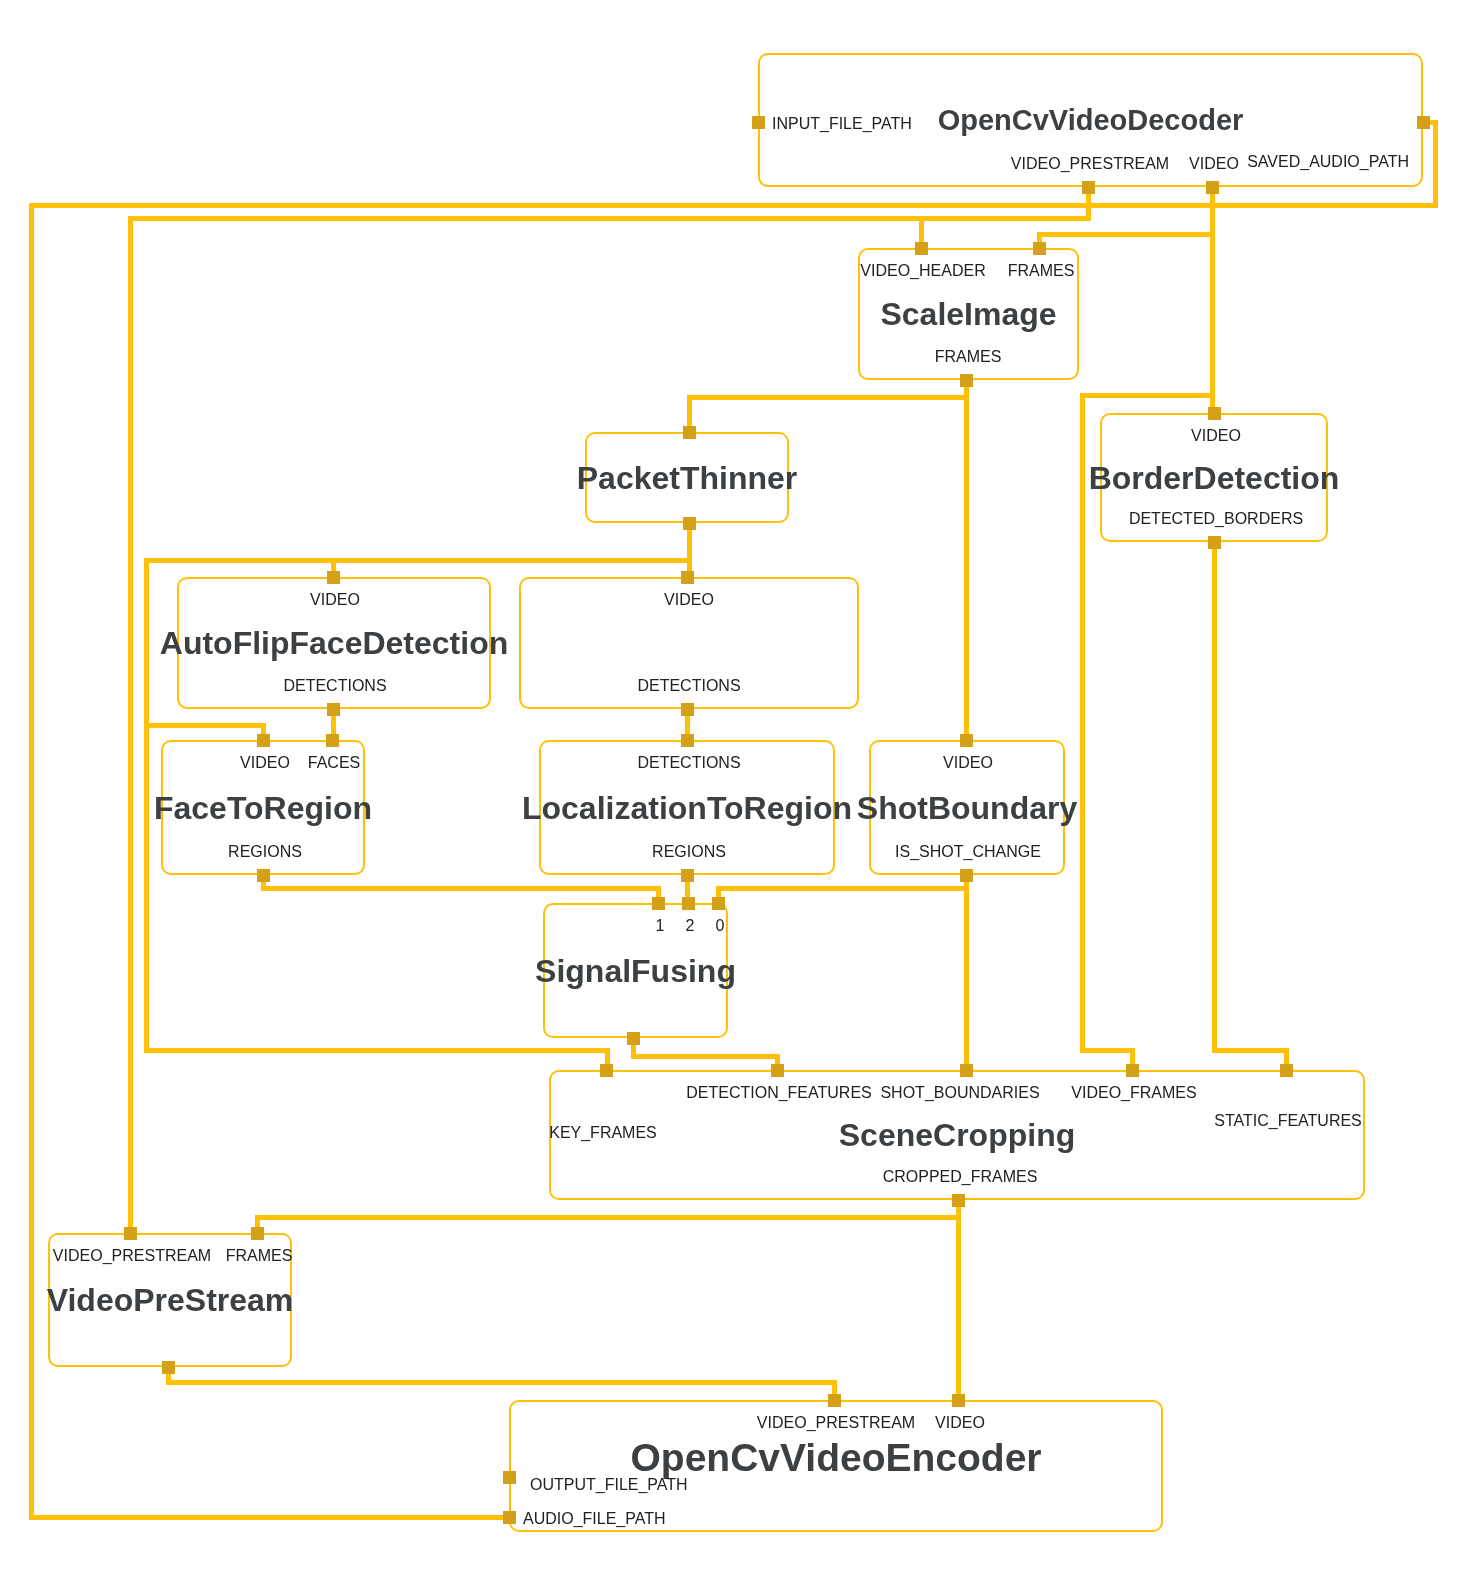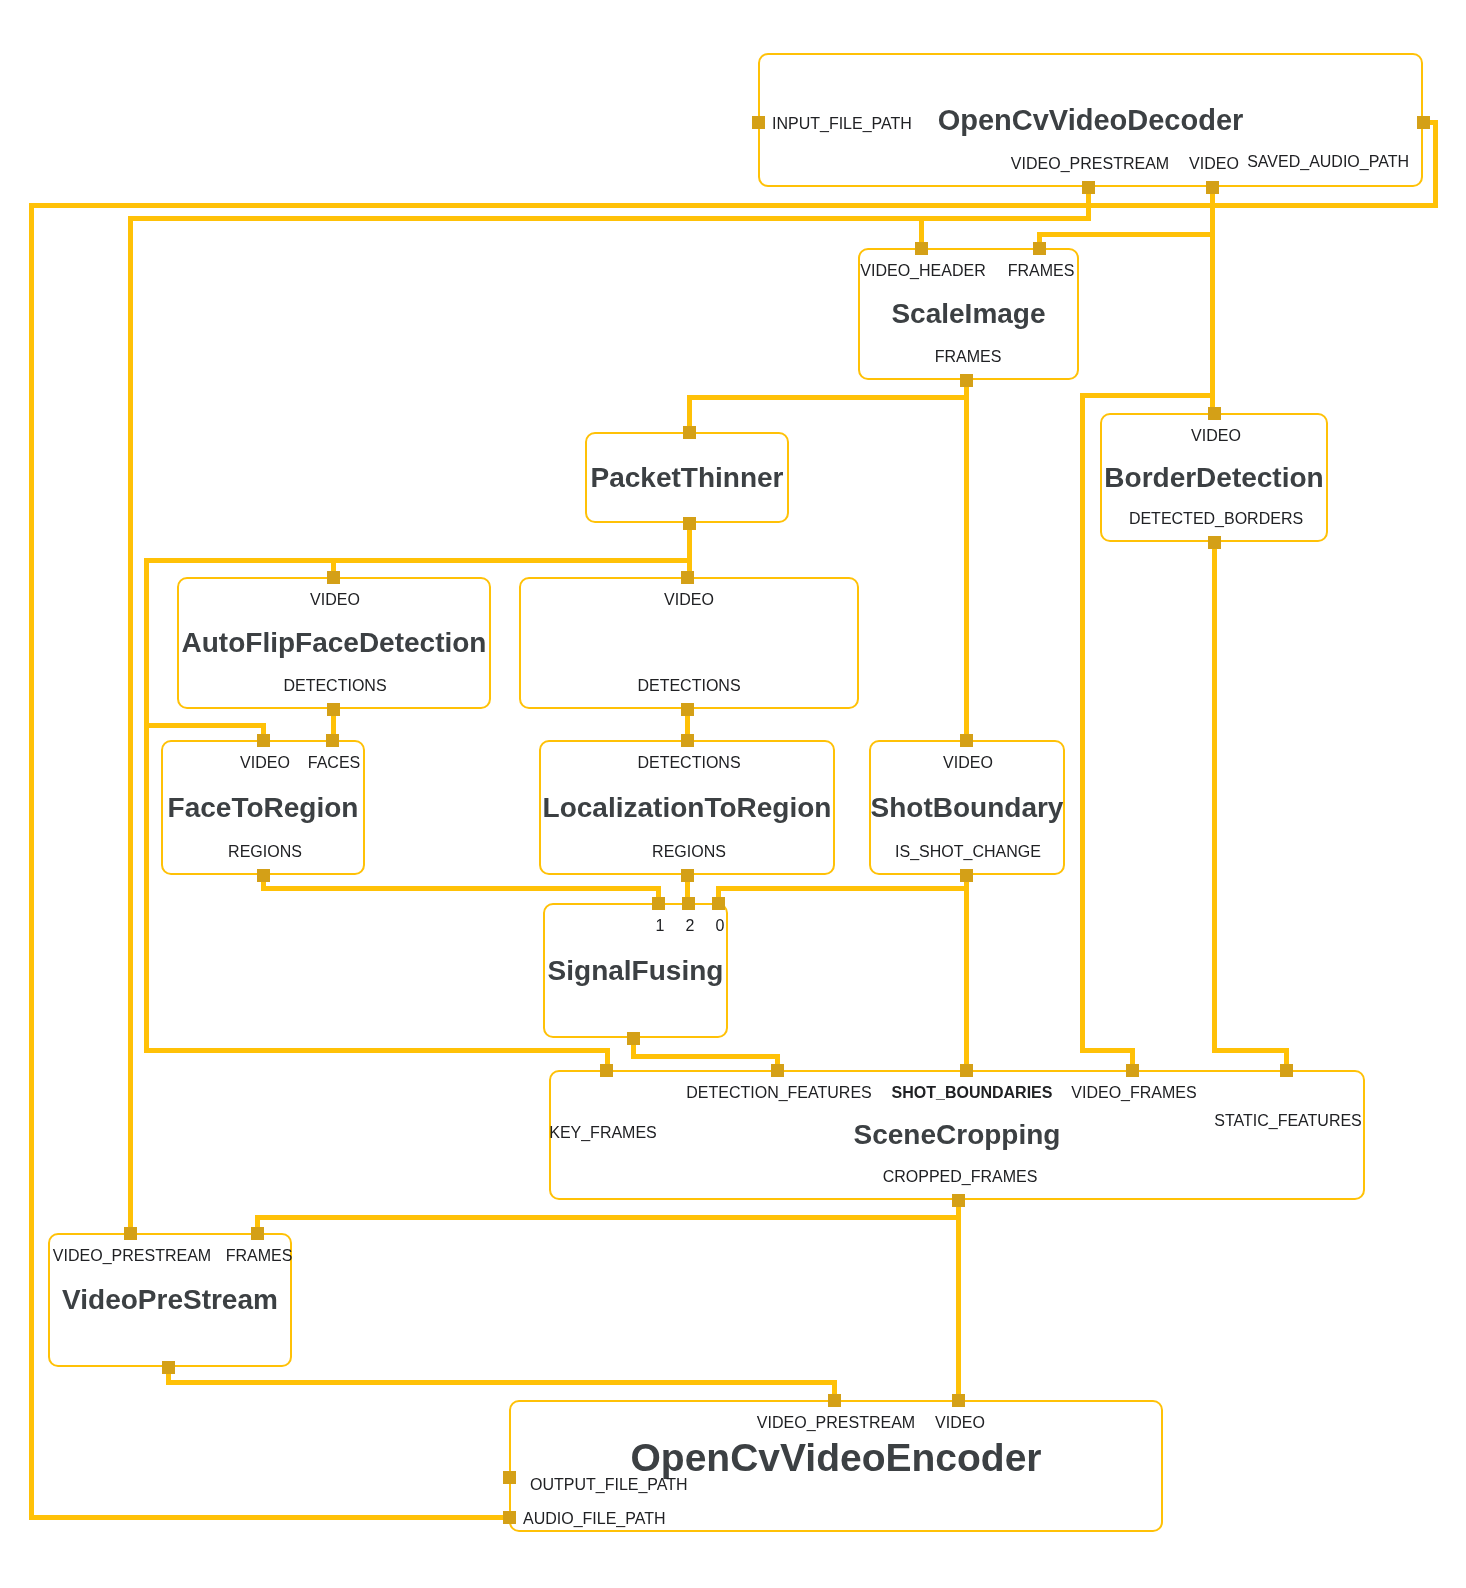--- a/index.html
+++ b/index.html
@@ -6,21 +6,21 @@
     --wire:#FFC107; --port:#D4A017; --node-bg:#FFFFFF;
     --title:#3C4043; --label:#202124; --bg:#FFFFFF;
   }
   html,body{margin:0;padding:0;background:var(--bg);}
   #canvas{position:relative;width:1466px;height:1588px;background:var(--bg);
           font-family:"Liberation Sans", sans-serif;overflow:hidden;}
   #wires,#markers{position:absolute;left:0;top:0;pointer-events:none;}
   .node{position:absolute;background:var(--node-bg);border:2.5px solid var(--wire);
         border-radius:10px;box-sizing:border-box;}
   .title{position:absolute;left:50%;top:50%;transform:translate(-50%,-50%);
-         font-weight:bold;color:var(--title);white-space:nowrap;font-size:28px;}
+         font-weight:bold;color:var(--title);white-space:nowrap;font-size:32px;}
   .plabel{position:absolute;font-size:16px;line-height:19px;color:var(--label);
           white-space:nowrap;}
   .plabel.top{top:11px;transform:translateX(-50%);}
   .plabel.bottom{bottom:12px;transform:translateX(-50%);}
   .plabel.left{left:12px;}
   .plabel.right{right:12px;}
 </style>
 </head>
 <body>
 
@@ -100,21 +100,21 @@
       <div class="node" style="left: 543px; top: 903px; width: 185px; height: 135px;">
         <span class="title">SignalFusing</span>
         <span class="plabel top" style="left: 115px;">1</span>
         <span class="plabel top" style="left: 145px;">2</span>
         <span class="plabel top" style="left: 175px;">0</span>
       </div>
       <div class="node" style="left: 549px; top: 1070px; width: 816px; height: 130px;">
         <span class="title">SceneCropping</span>
         <span class="plabel top" style="left: 52px; margin-top: 40px;">KEY_FRAMES</span>
         <span class="plabel top" style="left: 228px;">DETECTION_FEATURES</span>
-        <span class="plabel top" style="left: 421px; font-weight: bold;">SHOT_BOUNDARIES</span>
+        <span class="plabel top" style="left: 409px;">SHOT_BOUNDARIES</span>
         <span class="plabel top" style="left: 583px;">VIDEO_FRAMES</span>
         <span class="plabel top" style="left: 737px; margin-top: 28px;">STATIC_FEATURES</span>
         <span class="plabel bottom" style="left: 409px;">CROPPED_FRAMES</span>
       </div>
       <div class="node" style="left: 48px; top: 1233px; width: 244px; height: 134px;">
         <span class="title">VideoPreStream</span>
         <span class="plabel top" style="left: 82px;">VIDEO_PRESTREAM</span>
         <span class="plabel top" style="left: 209px;">FRAMES</span>
       </div>
       <div class="node" style="left: 509px; top: 1400px; width: 654px; height: 132px;">

